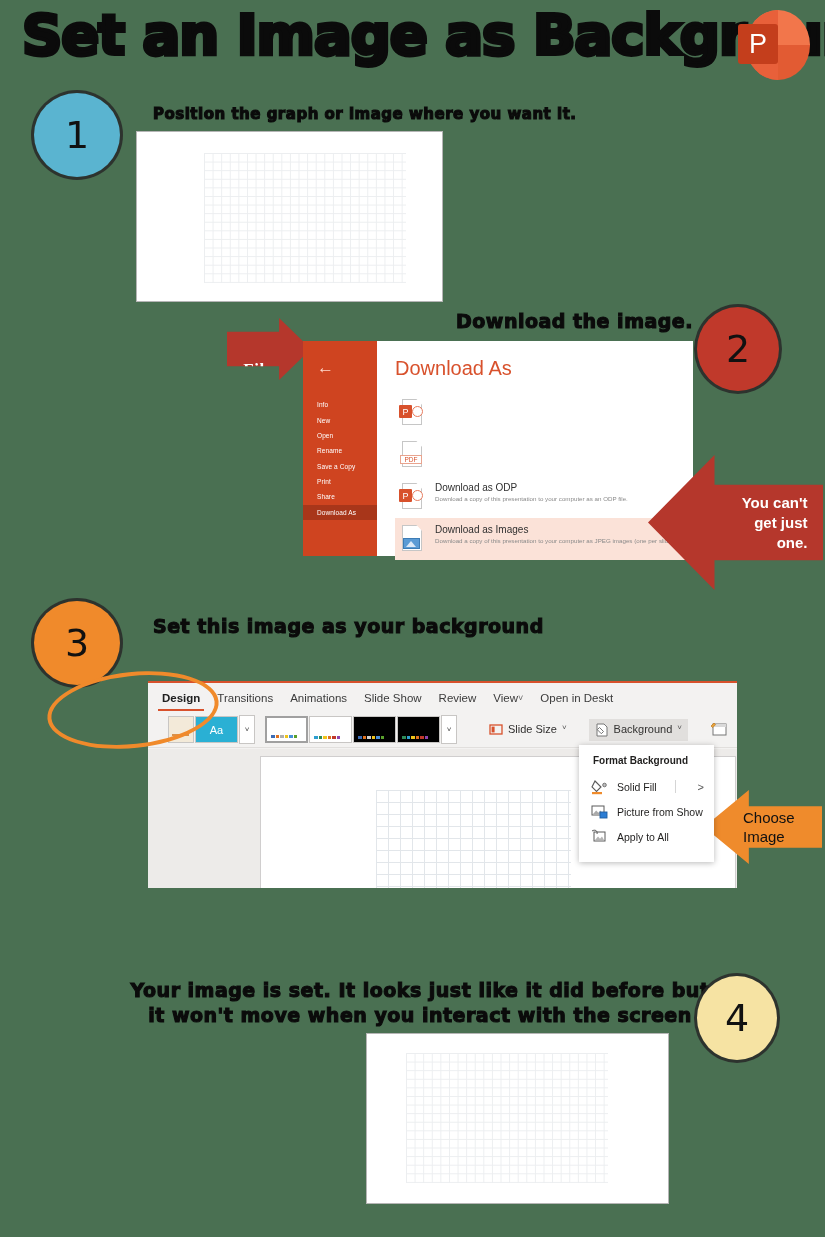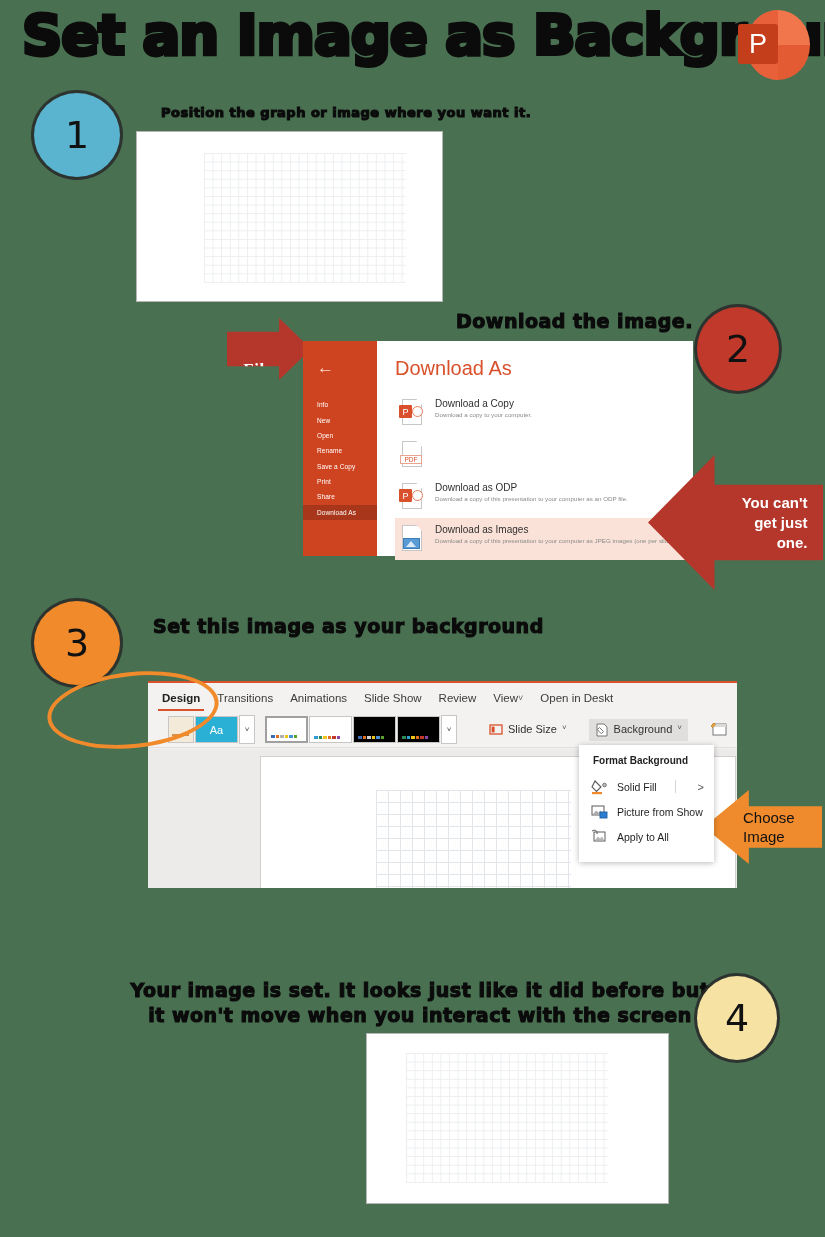--- a/index.html
+++ b/index.html
@@ -71,21 +71,21 @@
   
   .step-heading {
     position: absolute;
     font-family: "DejaVu Sans", sans-serif;
     font-weight: bold;
     color: #0b0b0b;
     letter-spacing: 0.5px;
     white-space: nowrap;
     -webkit-text-stroke: 1.1px #0b0b0b;
   }
-  #step1-heading { left: 161px; top: 105px; font-size: 13px; }
+  #step1-heading { left: 153px; top: 105px; font-size: 15px; }
   #step2-heading { left: 456px; top: 310px; font-size: 19px; }
   #step3-heading { left: 153px; top: 615px; font-size: 19px; }
   #step4-heading {
     left: 130px; top: 978px; font-size: 19px; line-height: 25px;
     white-space: normal; width: 580px; text-align: center;
   }
 
   
   .slide-img {
     position: absolute; background: #ffffff;
@@ -341,24 +341,20 @@
   </div>
 
   <div id="dl-content">
     <div id="dl-title">Download As</div>
 
     <div class="dl-row">
       <div class="dl-icon">
         <div class="file-shape"></div>
           <div class="badge-circle"></div>
           <div class="badge-p">P</div>
-      </div>
-      <div class="dl-texts">
-        <div class="dl-name">Download a Copy</div>
-        <div class="dl-desc">Download a copy to your computer.</div>
       </div>
     </div>
 
     <div class="dl-row">
       <div class="dl-icon">
         <div class="file-shape"></div>
           <div class="badge-pdf">PDF</div>
       </div>
     </div>
 

